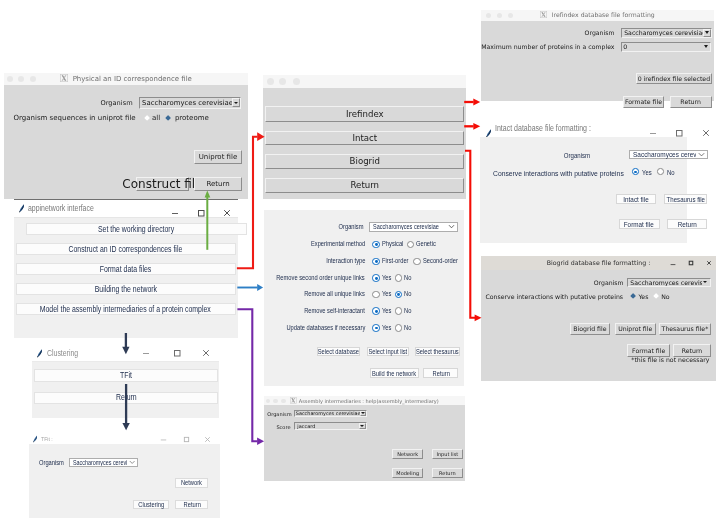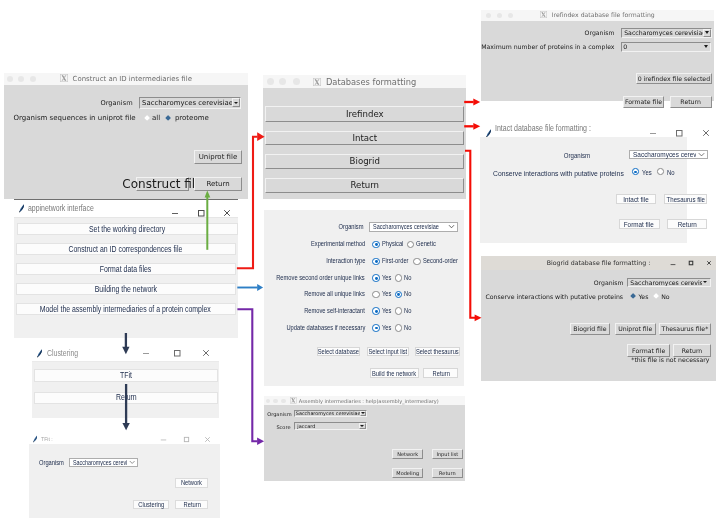--- a/index.html
+++ b/index.html
@@ -70,21 +70,21 @@
         <span class="dot" style="width:6px;height:6px;margin-right:5.7px;"></span>
         <span class="dot" style="width:6px;height:6px;"></span>
       </div>
       <div class="ttl" style="top:1.4px;font-size:6.95px;line-height:9px;">
         <span class="xl">
           <svg width="8" height="8" viewBox="0 0 16 16">
               <rect x="0.6" y="0.6" width="14.8" height="14.8" fill="none" stroke="#c6c6c6" stroke-width="1.2"></rect>
               <path d="M3.2 2.6 L6.0 2.6 L12.6 13.4 L9.6 13.4 Z" fill="#8e8e8e"></path>
               <path d="M10.2 2.6 L13.0 2.6 L5.6 13.4 L3.0 13.4 Z" fill="#b8b8b8"></path>
             </svg>
-        </span><span>Construct an ID intermediaries file</span>
+        </span><span>Physical an ID correspondence file</span>
       </div>
     </div>
     <div class="body" style="top:12px;">
       <span class="lab" style="right:115.4px;top:14.2px;font-size:6.65px;text-align:right;"><span class="n-r">Organism</span></span>
       <div class="tkcombo" style="left:135.1px;top:12.3px;width:102.1px;height:11.4px;">
         <span class="txt" style="font-size:6.88px;"><span class="n">Saccharomyces cerevisiae</span></span>
         <span class="arr" style="width:8px;height:9px;margin-right:0.6px;">
             <i class="tkarrow" style="border-left-width:2.6px;border-right-width:2.6px;border-top-width:2.8px;"></i>
           </span>
       </div>
@@ -129,21 +129,21 @@
             <rect x="2.5" y="2.5" width="5.5" height="5.5" fill="none" stroke="#4d4d4d" stroke-width="1"></rect>
           </svg>
       </span>
       <span class="wctl" style="position:absolute;left:208px;top:4px;width:10px;height:10px;">
         <svg width="10" height="10" viewBox="0 0 10 10">
             <path d="M2.2 2.2 L7.8 7.8 M7.8 2.2 L2.2 7.8" stroke="#4d4d4d" stroke-width="1" fill="none"></path>
           </svg>
       </span>
     </div>
     <div class="body" style="top:18px;">
-      <div class="w10btn" style="left:3px;top:5px;width:220.5px;height:12px;font-size:8.2px;">
+      <div class="w10btn" style="left:12px;top:5px;width:220.5px;height:12px;font-size:8.2px;">
           <span class="cond-c">Set the working directory</span>
         </div>
       <div class="w10btn" style="left:1.5px;top:25px;width:220.5px;height:12px;font-size:8.2px;">
           <span class="cond-c">Construct an ID correspondences file</span>
         </div>
       <div class="w10btn" style="left:1.5px;top:45px;width:220.5px;height:12px;font-size:8.2px;">
           <span class="cond-c">Format data files</span>
         </div>
       <div class="w10btn" style="left:1.5px;top:65px;width:220.5px;height:12px;font-size:8.2px;">
           <span class="cond-c">Building the network</span>
@@ -237,29 +237,20 @@
         </div>
     </div>
   </div>
 
   <div class="win x11" style="left:263.4px;top:75.2px;width:202.9px;height:124px;">
     <div class="tbar" style="height:12.7px;">
       <div class="dots" style="left:3.8px;top:2.9px;">
         <span class="dot" style="width:7px;height:7px;margin-right:5.1px;"></span>
         <span class="dot" style="width:7px;height:7px;margin-right:6.5px;"></span>
         <span class="dot" style="width:7px;height:7px;"></span>
-      </div>
-      <div class="ttl" style="top:2.2px;font-size:8.3px;line-height:10px;">
-        <span class="xl">
-          <svg width="8" height="8" viewBox="0 0 16 16">
-              <rect x="0.6" y="0.6" width="14.8" height="14.8" fill="none" stroke="#c6c6c6" stroke-width="1.2"></rect>
-              <path d="M3.2 2.6 L6.0 2.6 L12.6 13.4 L9.6 13.4 Z" fill="#8e8e8e"></path>
-              <path d="M10.2 2.6 L13.0 2.6 L5.6 13.4 L3.0 13.4 Z" fill="#b8b8b8"></path>
-            </svg>
-        </span><span>Databases formatting</span>
       </div>
     </div>
     <div class="body" style="top:12.7px;">
       <div class="tkbtn" style="left:2.1px;top:7.5px;width:198.6px;height:15.9px;font-size:8.6px;">Irefindex</div>
       <div class="tkbtn" style="left:2.1px;top:31.7px;width:198.6px;height:14.4px;font-size:8.6px;">Intact</div>
       <div class="tkbtn" style="left:2.1px;top:55.1px;width:198.6px;height:15px;font-size:8.6px;text-align:center;">Biogrid</div>
       <div class="tkbtn" style="left:2.1px;top:78.7px;width:198.6px;height:15.3px;font-size:8.6px;">Return</div>
     </div>
   </div>
 

